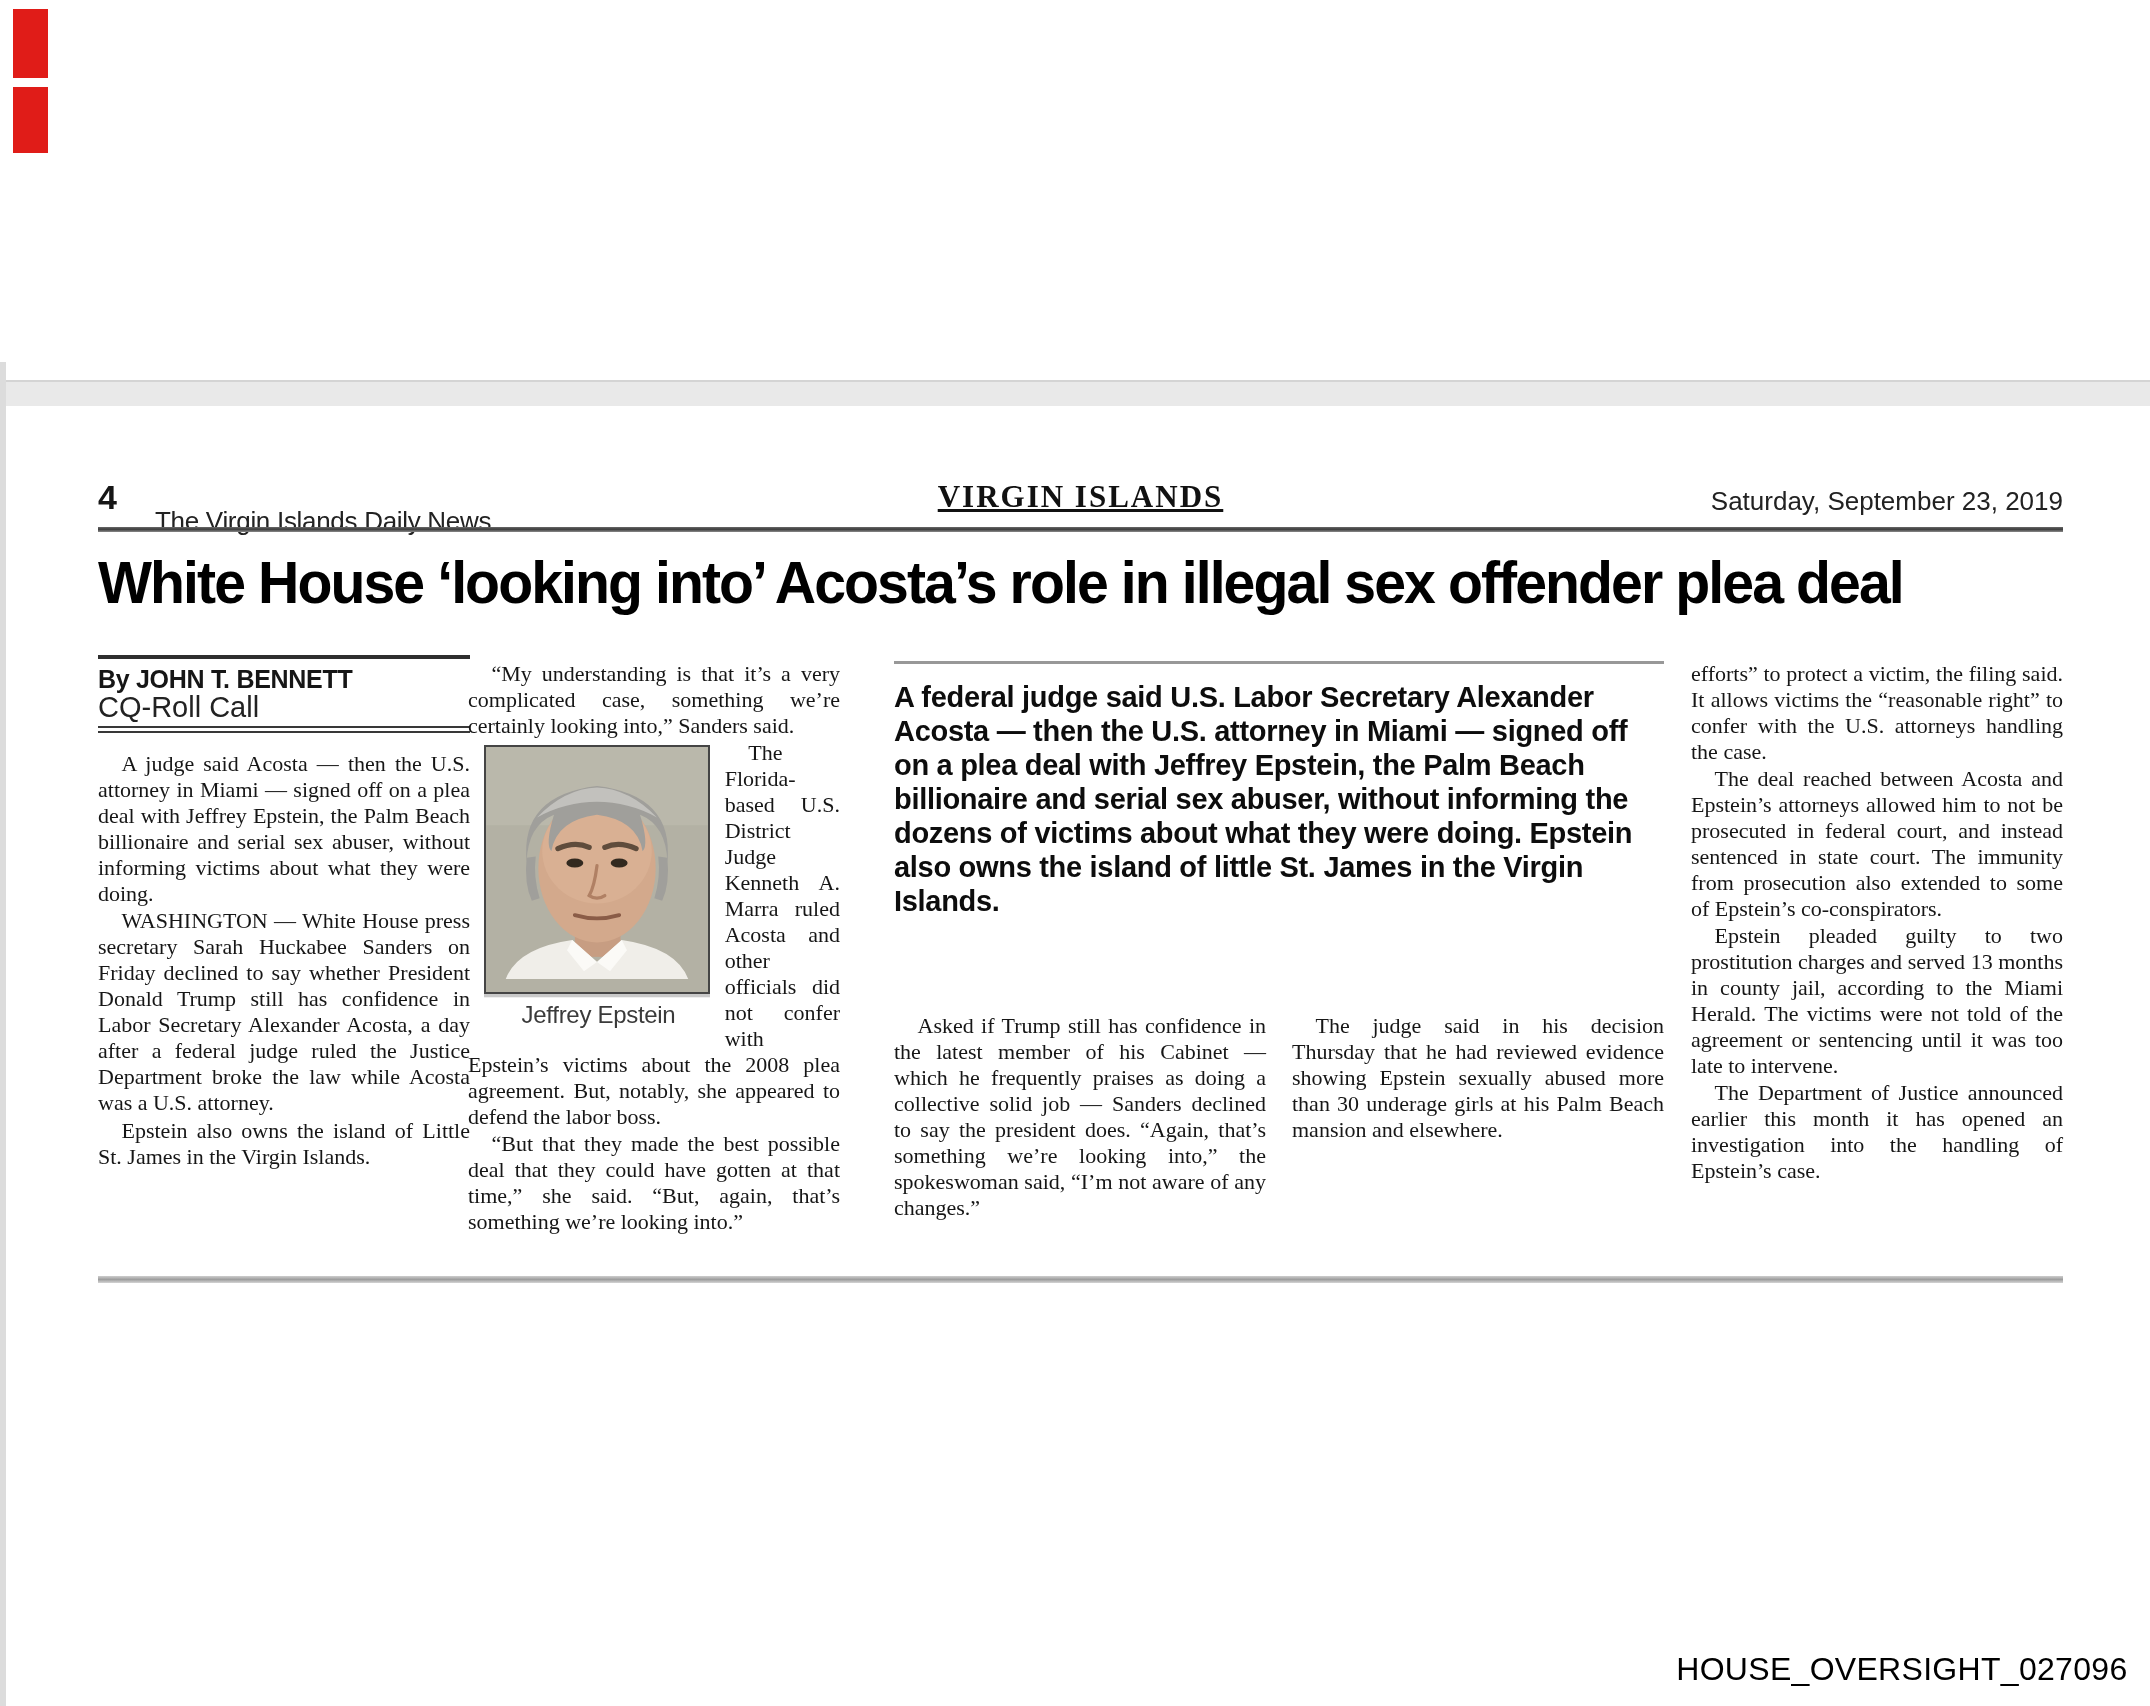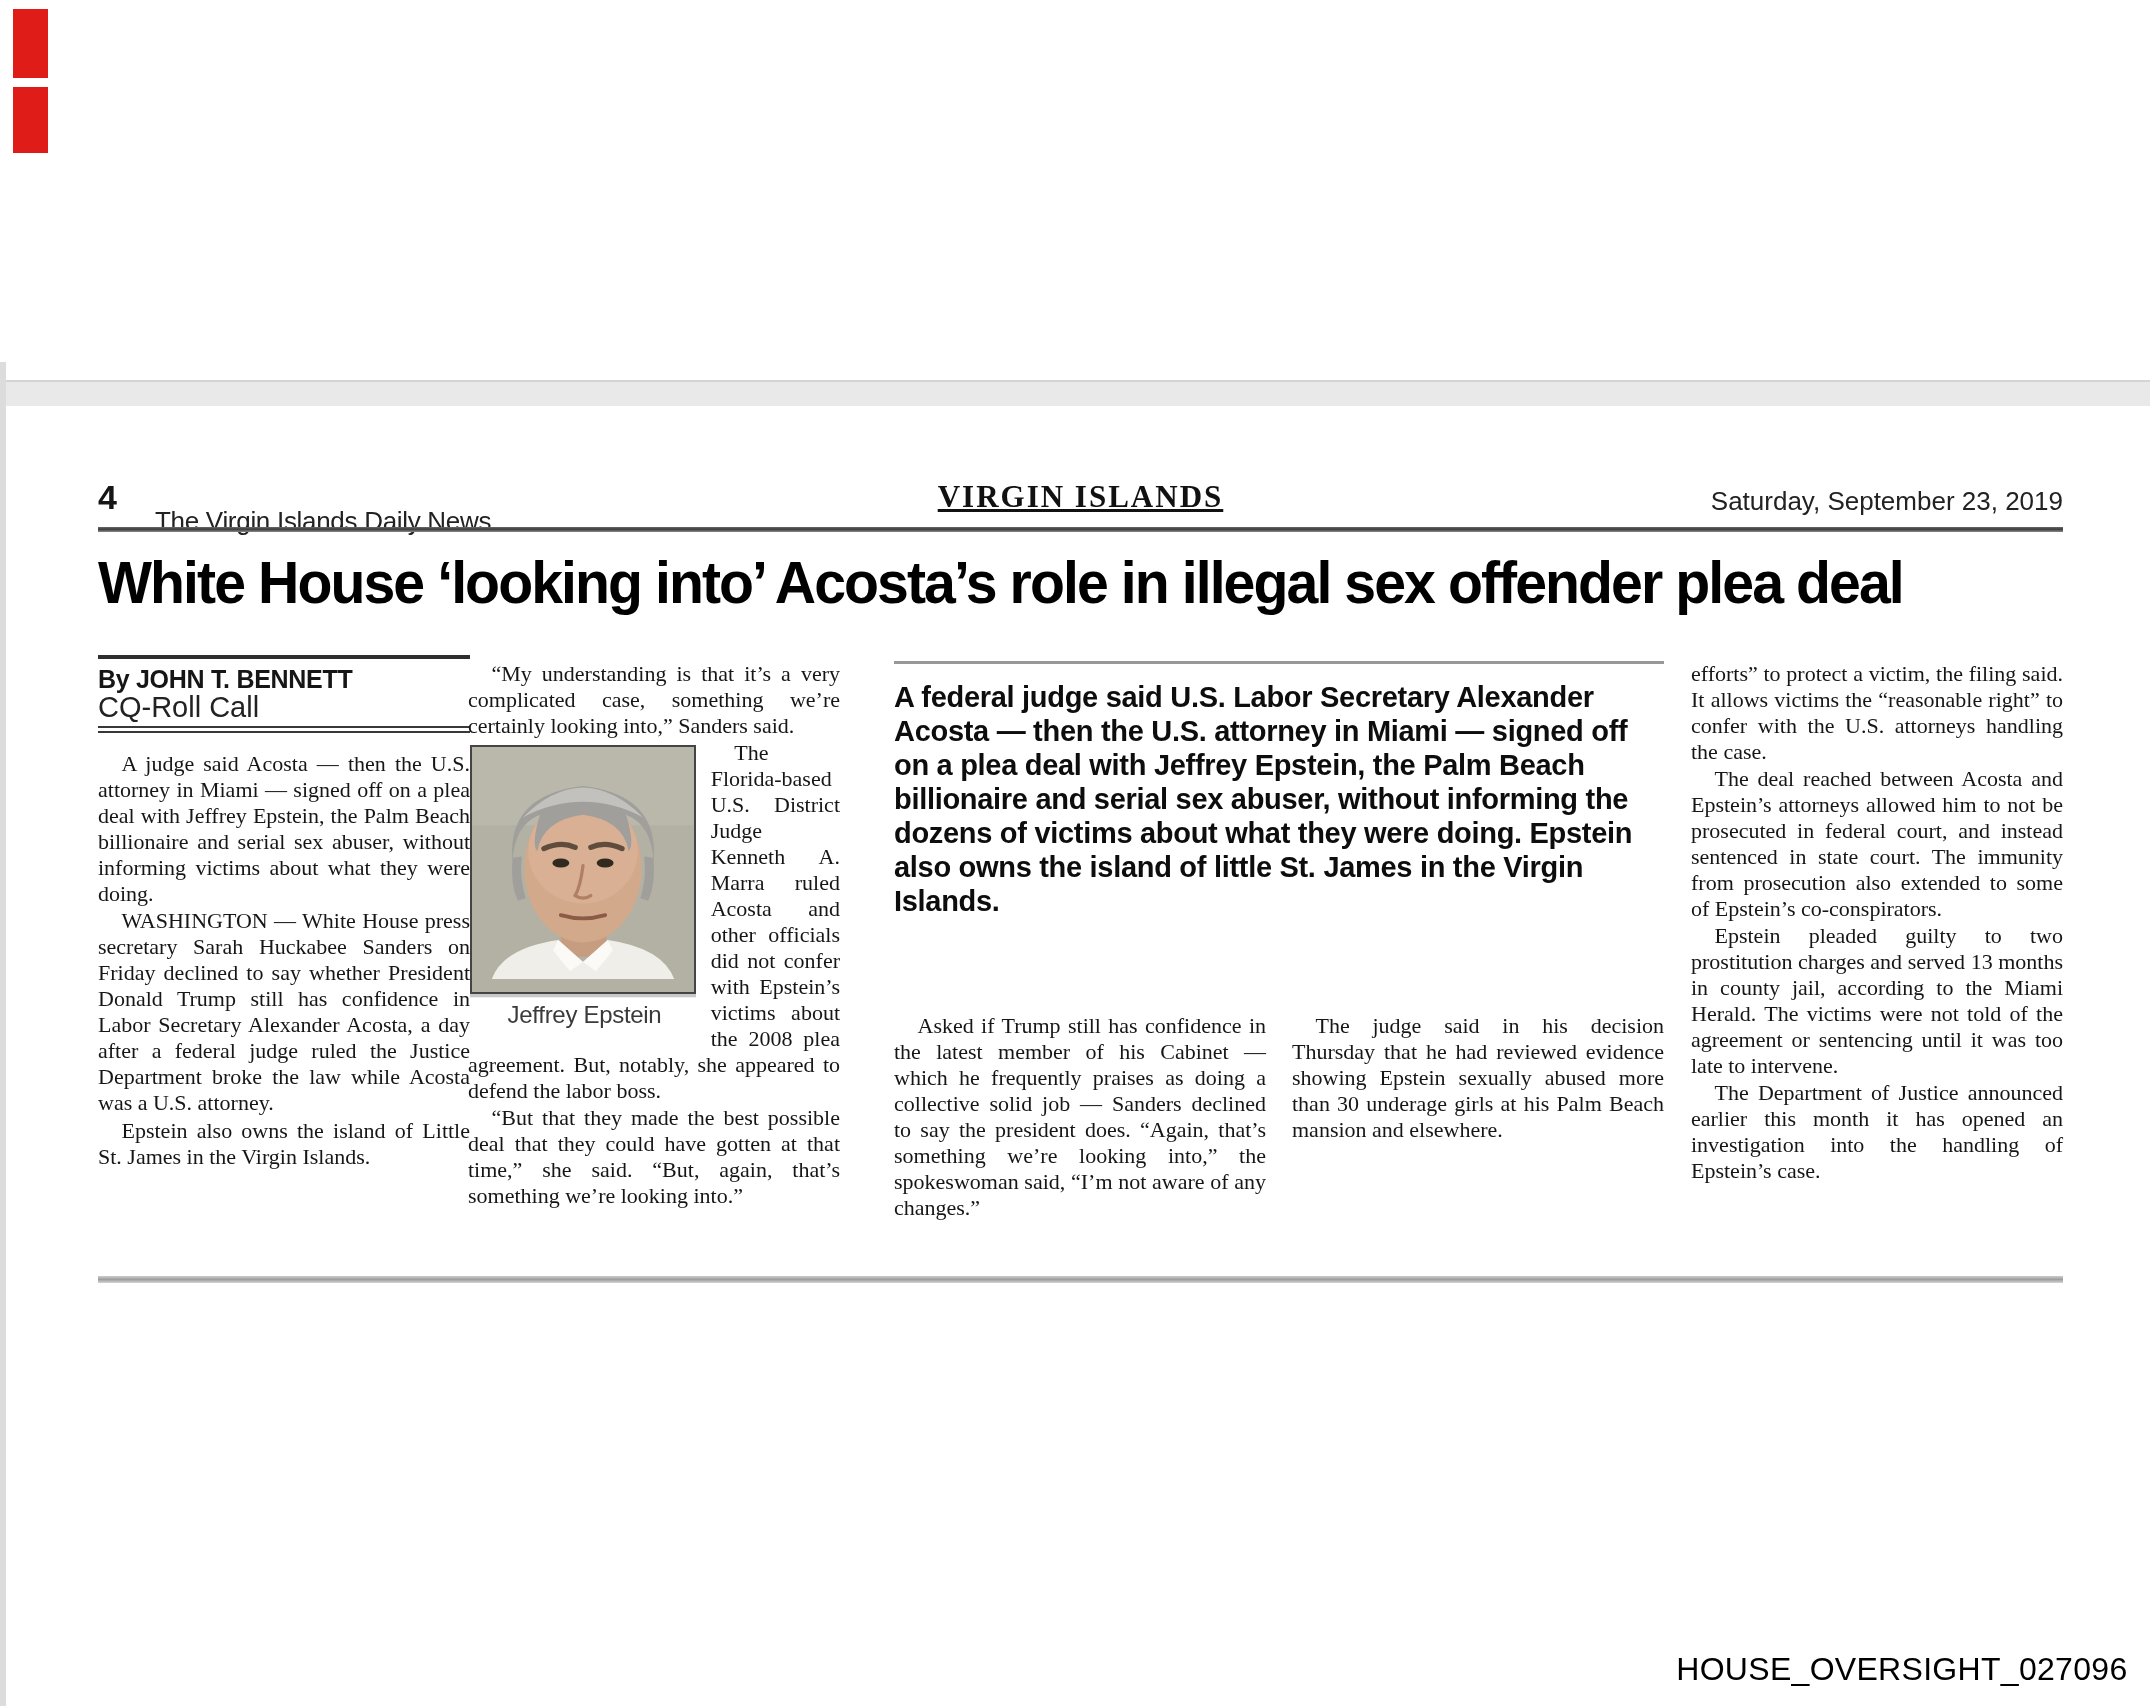--- a/index.html
+++ b/index.html
@@ -87,21 +87,21 @@
     <div class="by-name">By JOHN T. BENNETT</div>
     <div class="by-org">CQ-Roll Call</div>
     <div class="by-rule-bottom"></div>
     <p class="indent">A judge said Acosta — then the U.S. attorney in Miami — signed off on a plea deal with Jeffrey Epstein, the Palm Beach billionaire and serial sex abuser, without informing victims about what they were doing.</p>
     <p class="indent">WASHINGTON — White House press secretary Sarah Huckabee Sanders on Friday declined to say whether President Donald Trump still has confidence in Labor Secretary Alexander Acosta, a day after a federal judge ruled the Justice Department broke the law while Acosta was a U.S. attorney.</p>
     <p class="indent">Epstein also owns the island of Little St. James in the Virgin Islands.</p>
   </div>
 
   <div class="col c2">
     <p class="indent">“My understanding is that it’s a very complicated case, something we’re certainly looking into,” Sanders said.</p>
-    <figure class="photo-fig" style="margin-left:2px;">
+    <figure class="photo-fig" style="margin-left:16px;">
       <div class="photo-frame">
         <svg width="222" height="232" viewBox="0 0 340 356">
           <rect width="340" height="356" fill="#b3b1a4"></rect>
           <rect width="340" height="120" fill="#bab8ab"></rect>
 
           <rect x="136" y="262" width="70" height="60" fill="#c79d82"></rect>
 
           <ellipse cx="170" cy="186" rx="90" ry="114" fill="#d3a98c"></ellipse>
           <ellipse cx="170" cy="160" rx="84" ry="80" fill="#d9b093"></ellipse>
 

